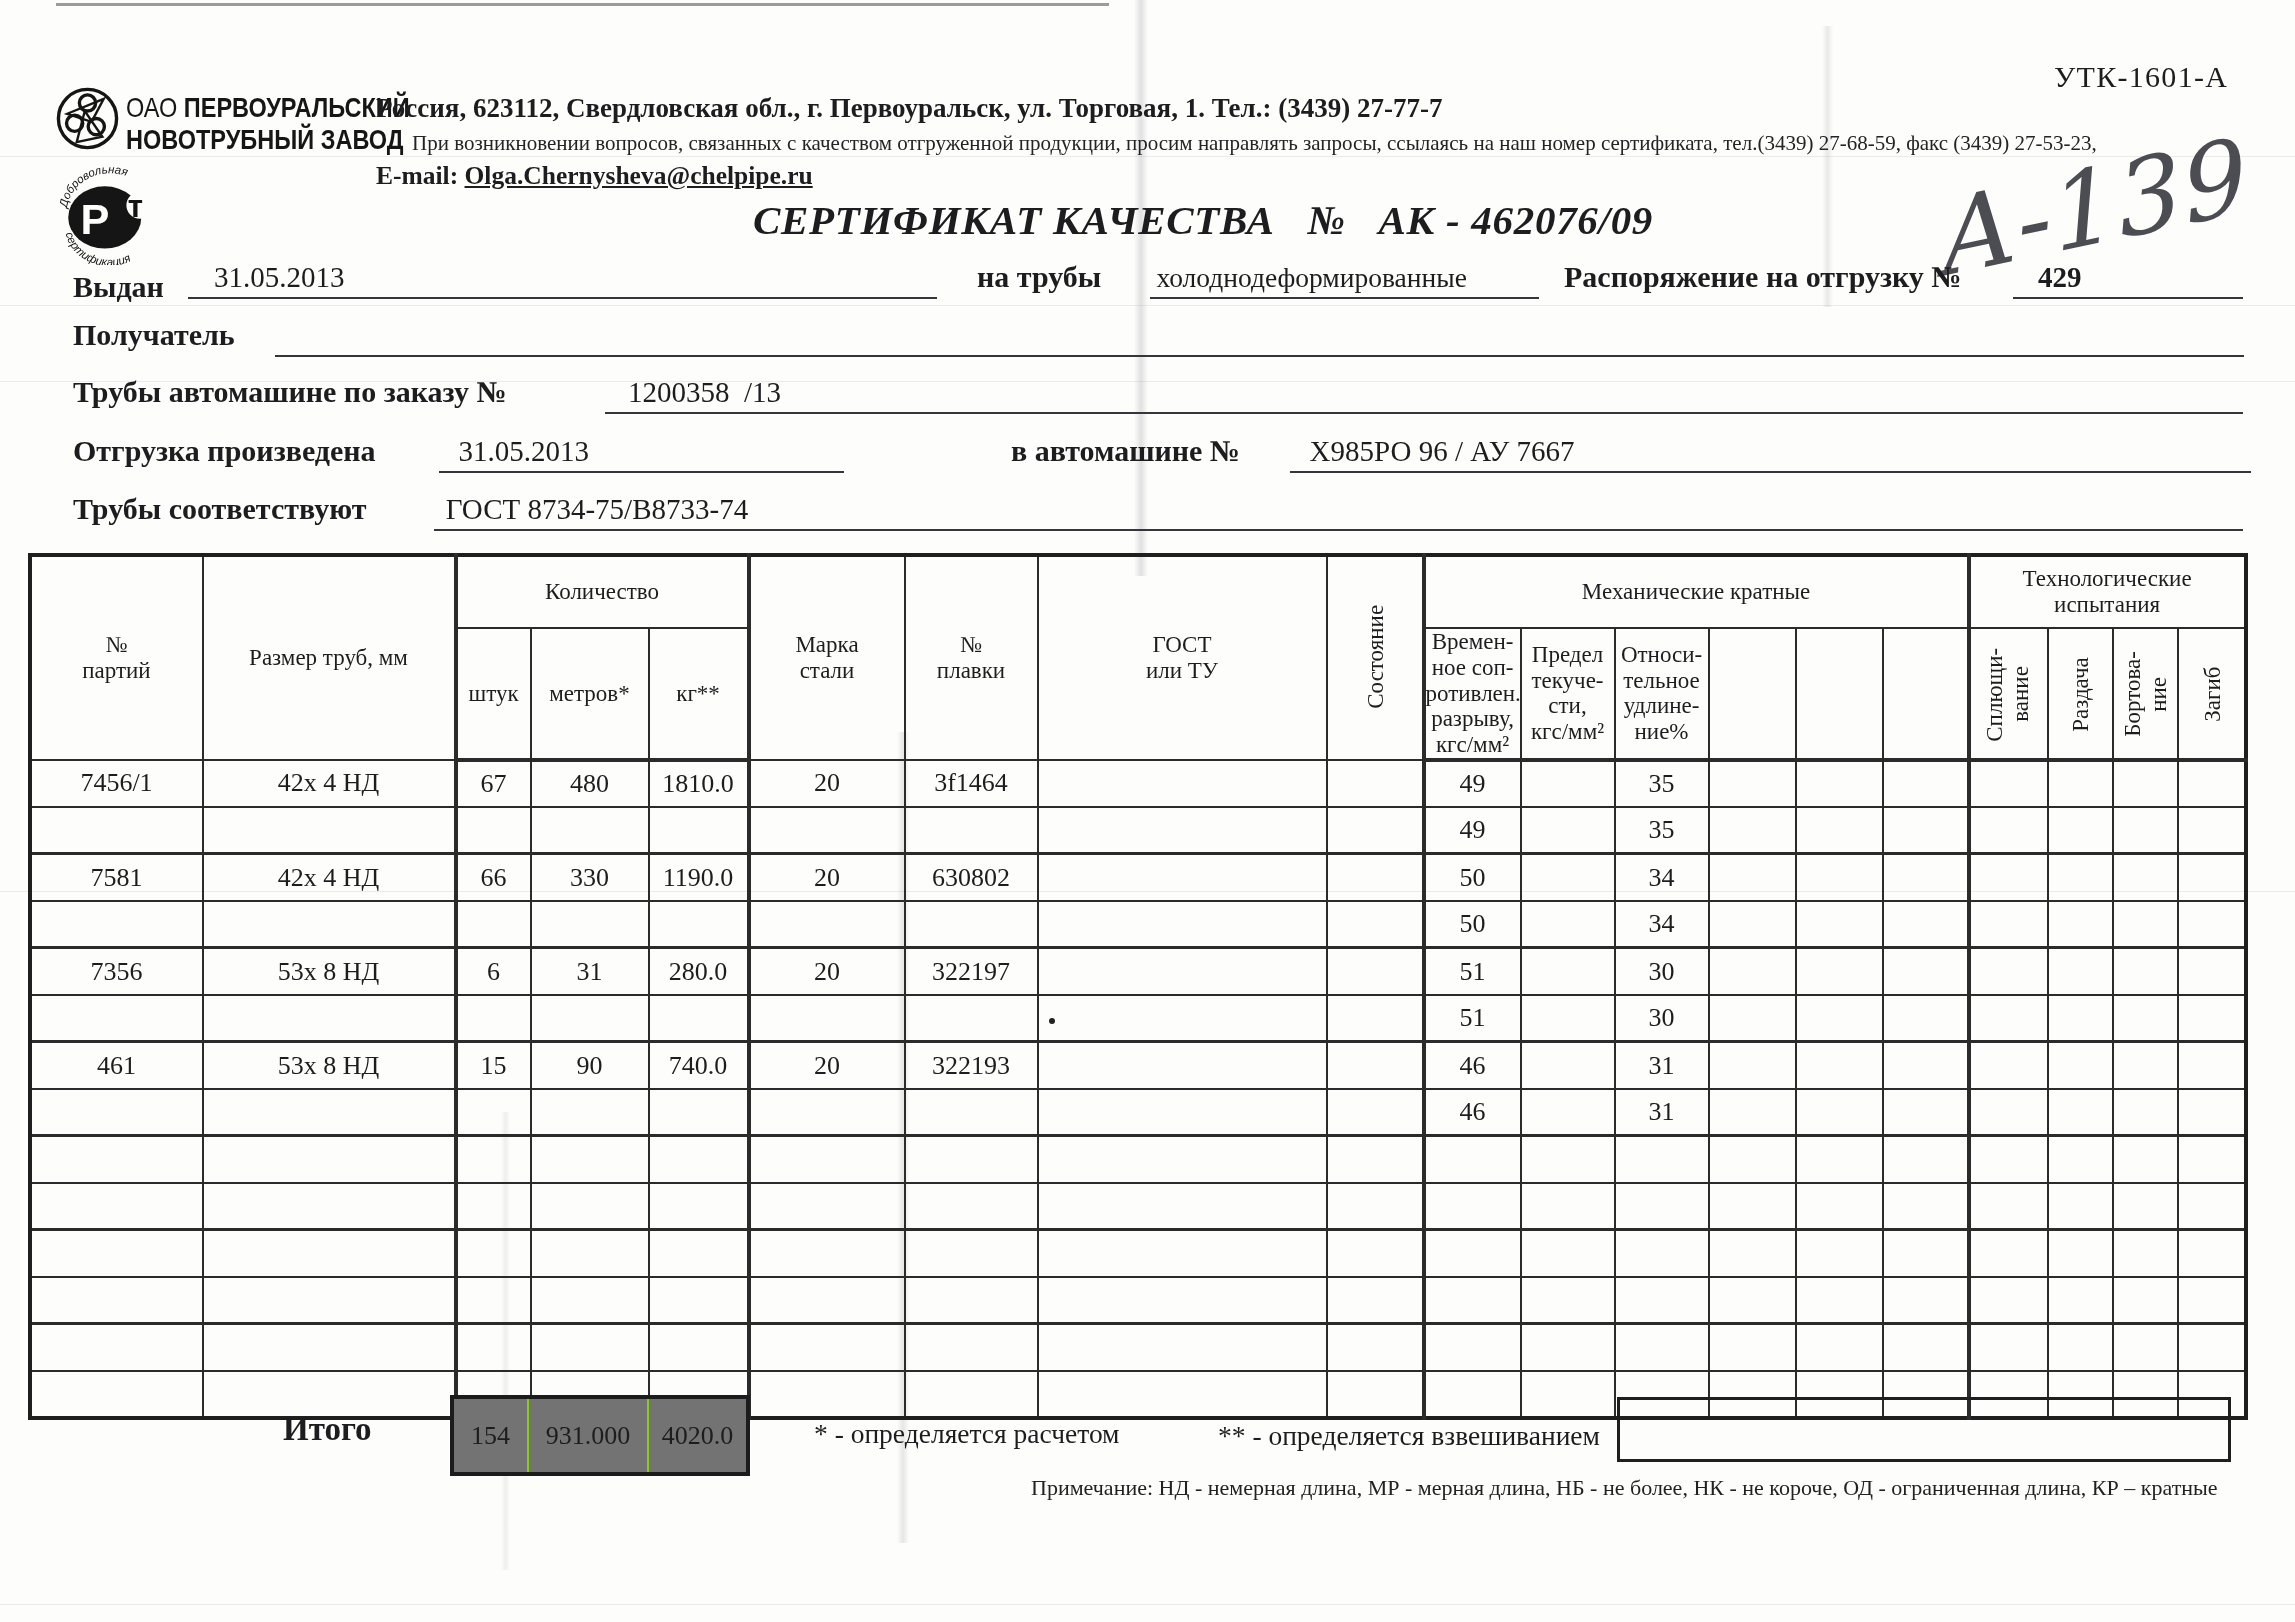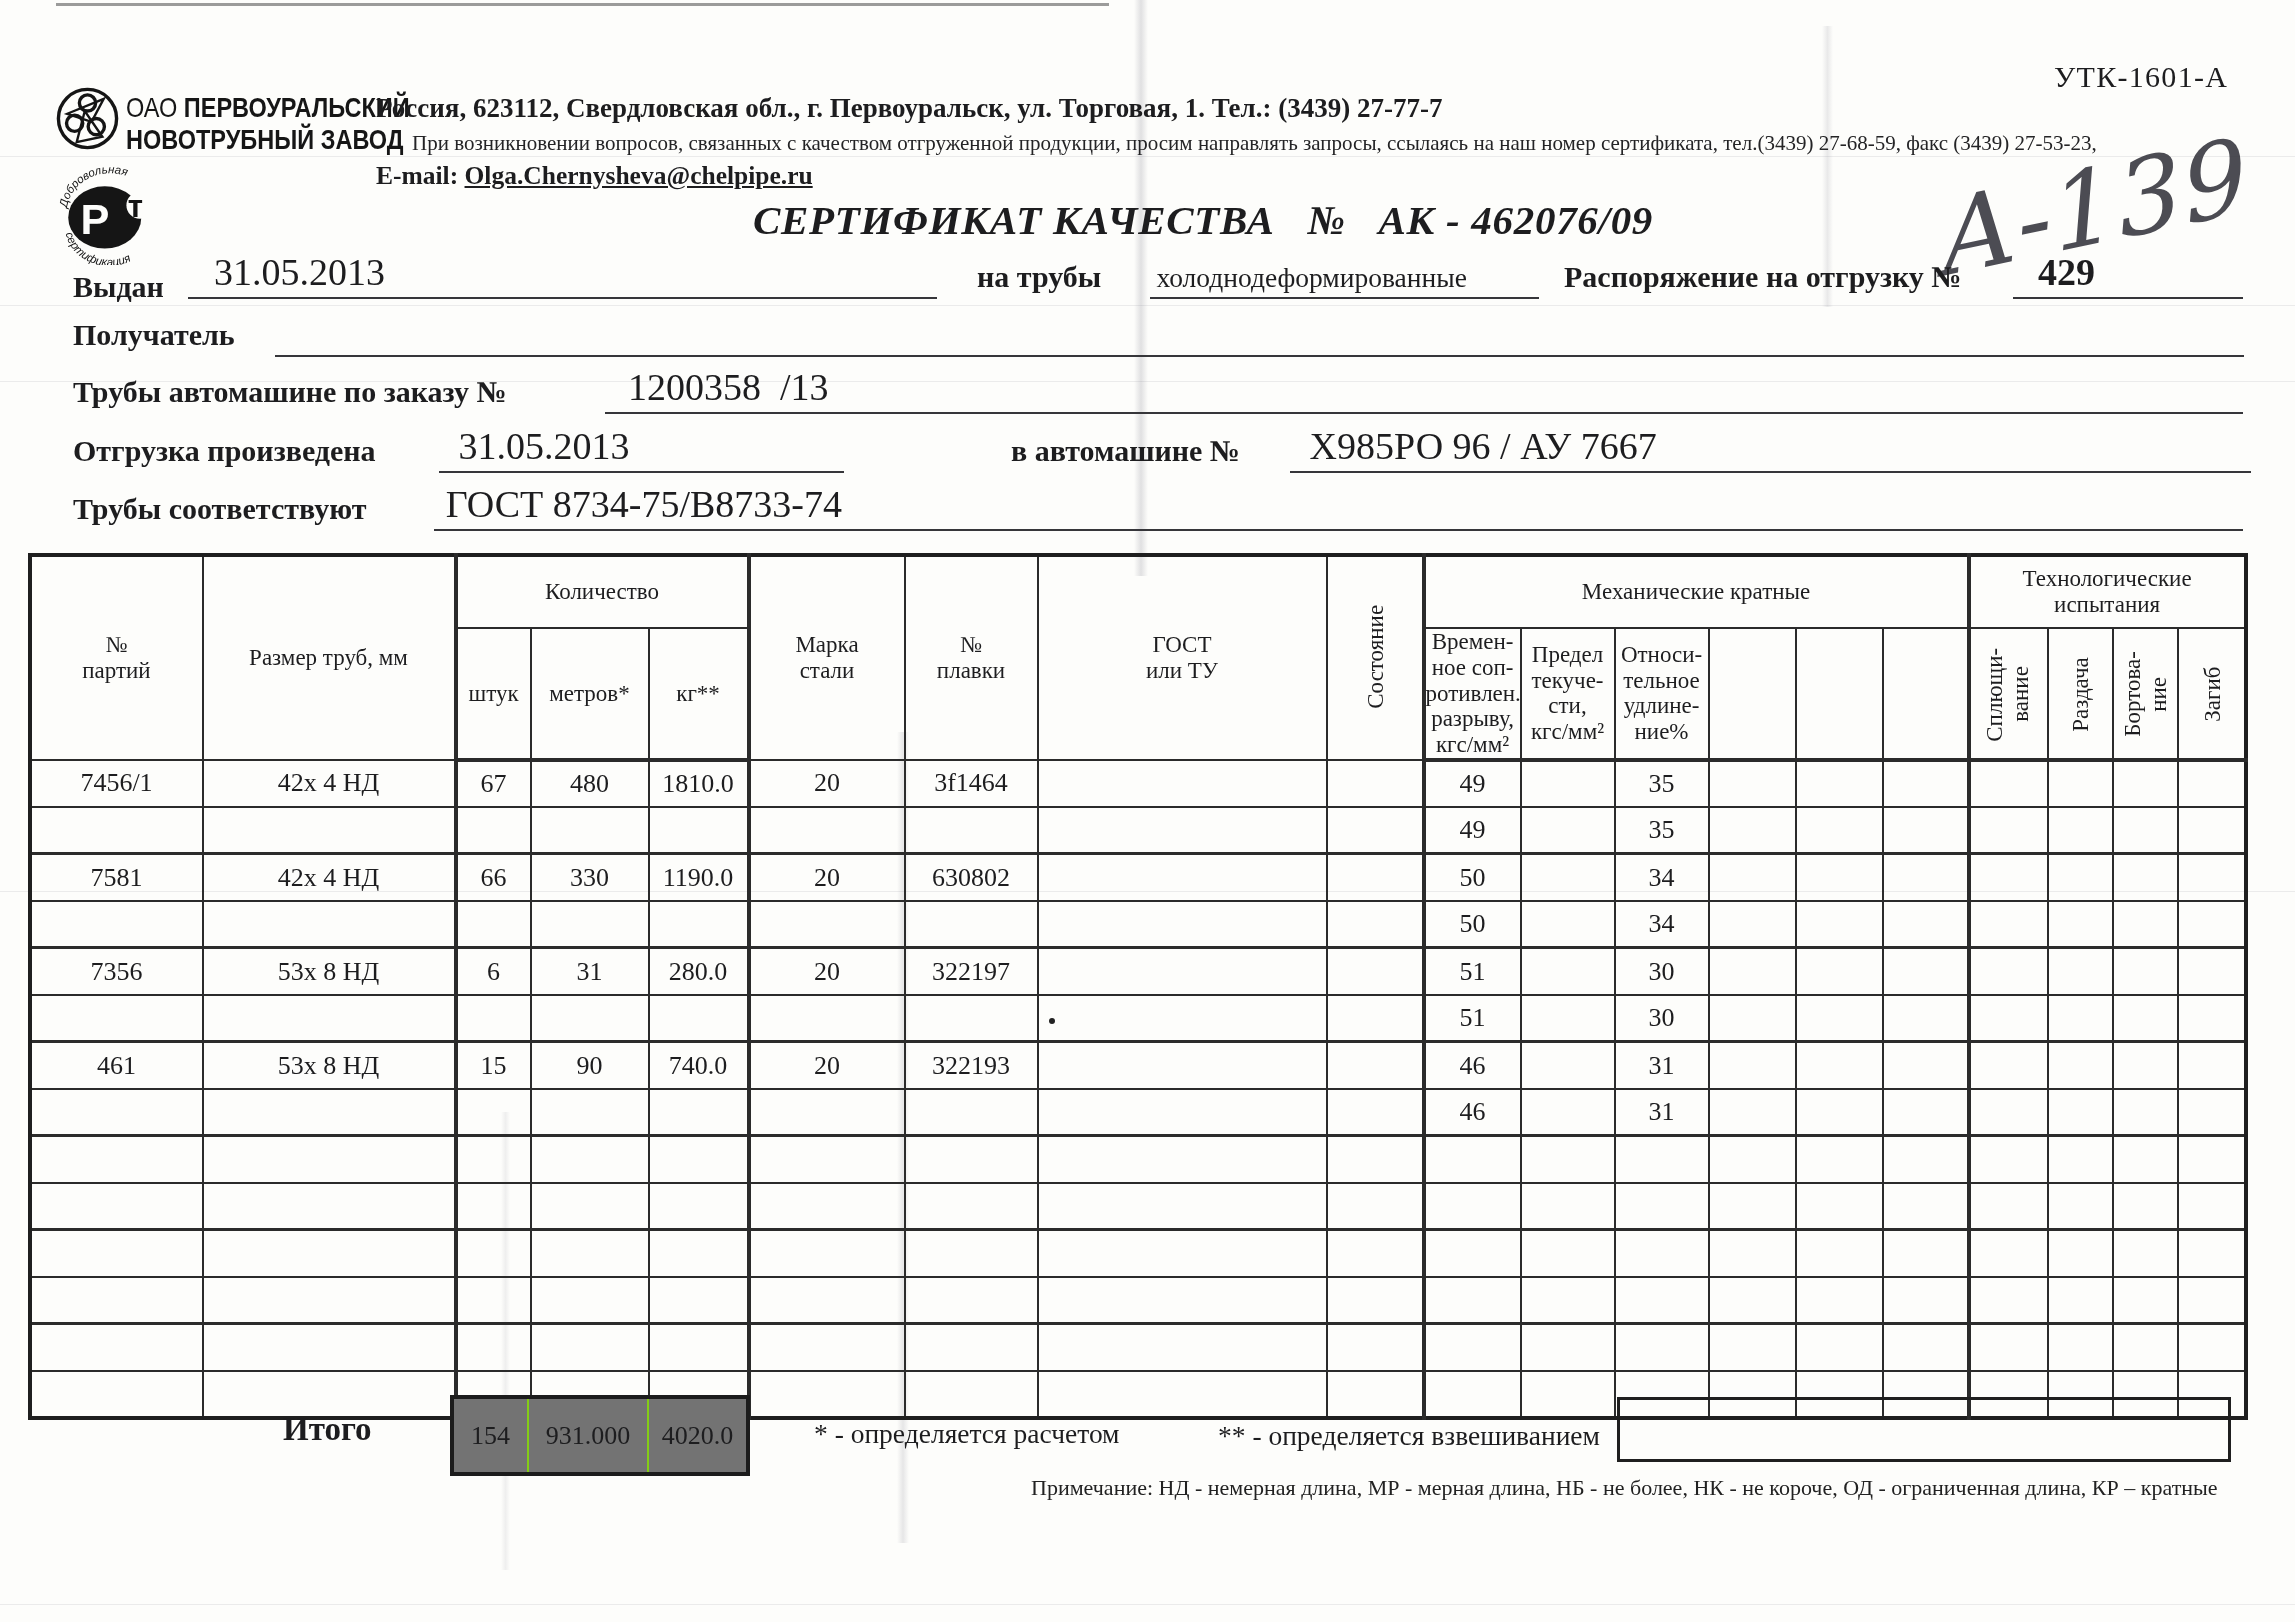--- a/index.html
+++ b/index.html
@@ -19,21 +19,21 @@
   .addr2{font-size:21px;white-space:nowrap;margin-top:6.5px;color:#242426;margin-left:36px;}
   .addr3{font-weight:bold;font-size:25.5px;margin-top:5.2px;white-space:nowrap;}
   .addr3 .email{text-decoration:underline;}
   .form-code{font-size:30px;letter-spacing:1.3px;}
   .doc-title{font-weight:bold;font-style:italic;font-size:41px;white-space:pre;text-align:center;letter-spacing:0.7px;}
   .handwritten{font-family:"DejaVu Serif",serif;font-style:italic;font-size:103px;color:#34343c;
                transform:rotate(-12deg) skewX(-6deg);letter-spacing:1.3px;opacity:.88;white-space:nowrap;}
   
   .f-label{position:absolute;font-weight:bold;font-size:30px;white-space:nowrap;}
   .f-line{position:absolute;height:37px;border-bottom:2px solid #36363a;}
-  .f-value{position:absolute;bottom:2.6px;font-size:38px;white-space:nowrap;}
+  .f-value{position:absolute;bottom:2.6px;font-size:29px;white-space:nowrap;}
   
   table.cert{border-collapse:collapse;table-layout:fixed;position:absolute;left:27.5px;top:553px;width:2213px;
              border:4.6px solid #1f1f1f;}
   table.cert th,table.cert td{border:2px solid #2b2b2b;padding:0;overflow:hidden;}
   table.cert th{font-weight:normal;font-size:23px;line-height:1.12;white-space:pre-line;
                 text-align:center;vertical-align:middle;}
   table.cert td{font-size:26px;text-align:center;vertical-align:middle;white-space:nowrap;}
   tr.h1{height:73px;} tr.h2{height:110px;}
   tbody tr{height:47px;}
   thead tr.h2 th{border-bottom-width:4.6px;}

